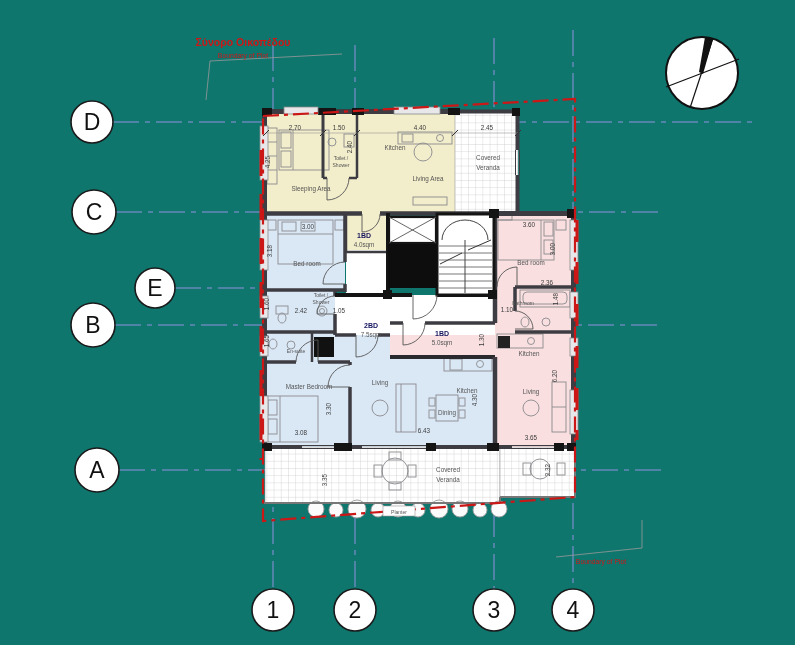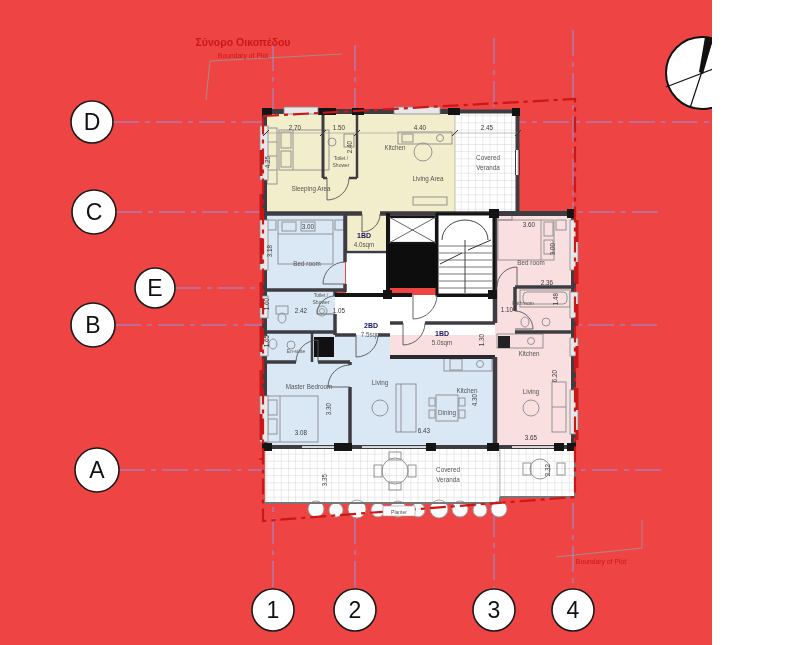--- a/index.html
+++ b/index.html
@@ -1,16 +1,16 @@
 <!DOCTYPE html>
 <html><head>
 <meta charset="utf-8">
 <style>
   html,body{margin:0;padding:0;background:#ffffff;}
-  .canvas{position:relative;width:712px;height:645px;background:#ef4444;overflow:hidden;
+  .canvas{position:relative;width:795px;height:645px;background:#0f766e;overflow:hidden;
           font-family:"Liberation Sans",sans-serif;}
   svg text{font-family:"Liberation Sans",sans-serif;text-anchor:middle;}
   .dim{font-size:6.3px;fill:#3a3a3a;}
   .room{font-size:6.3px;fill:#555;}
   .room-s{font-size:5px;fill:#555;}
   .unit{font-size:7px;font-weight:bold;fill:#15155e;}
   .red-l{font-size:10.5px;font-weight:bold;fill:#cc1717;}
   .red-s{font-size:6.8px;fill:#cc1717;}
   .bub{font-size:23px;fill:#111;}
 </style>

